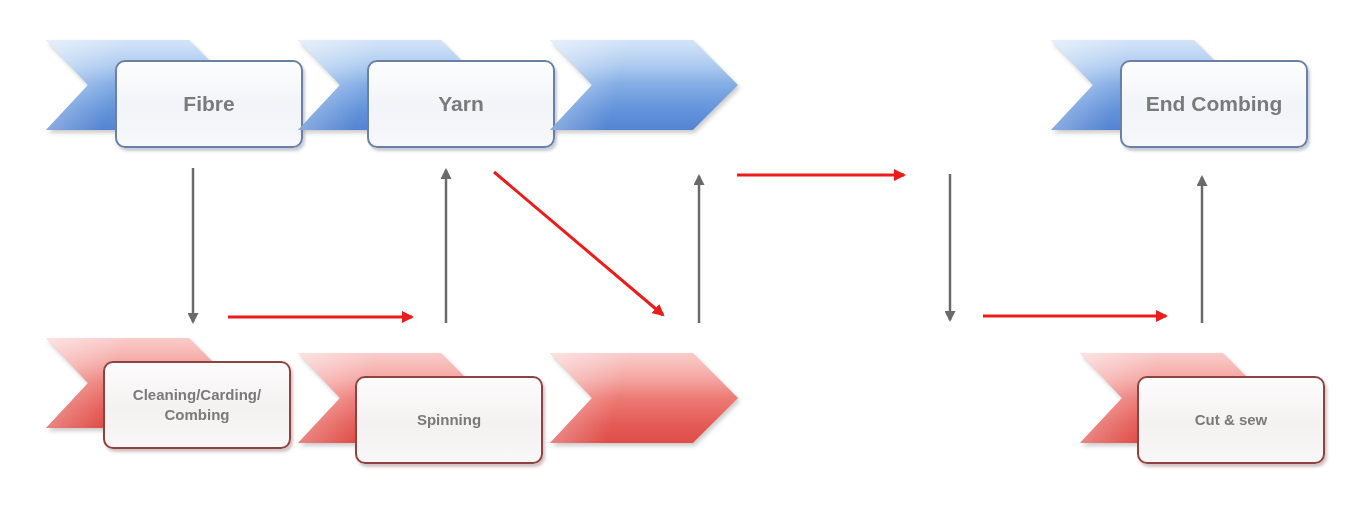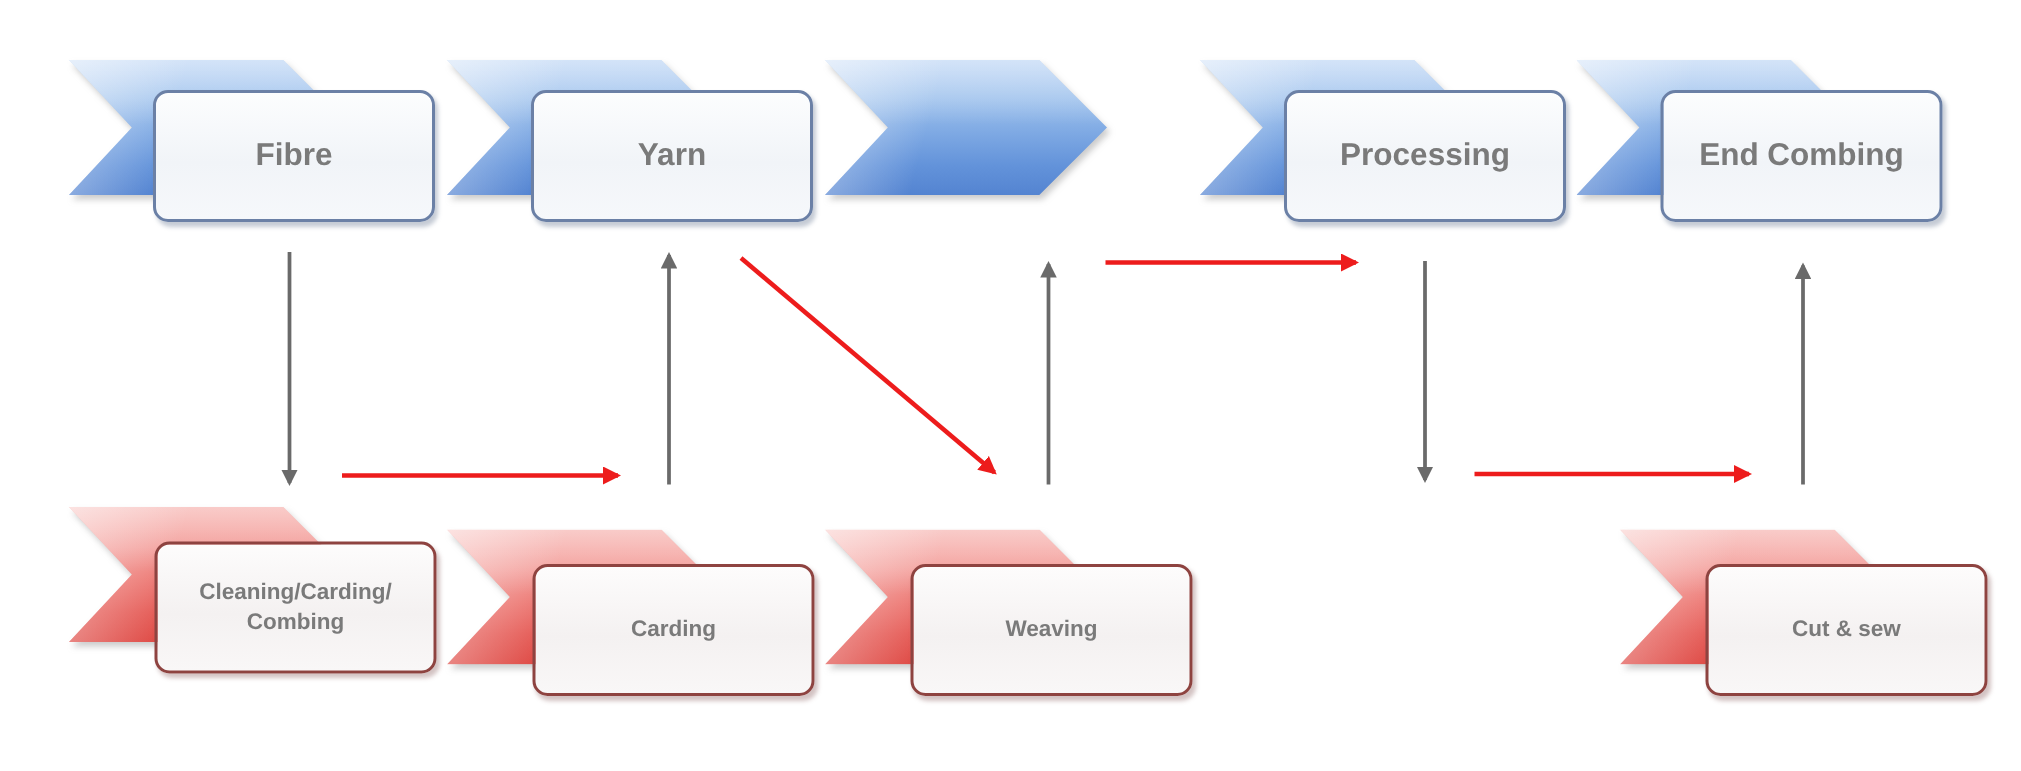--- a/index.html
+++ b/index.html
@@ -52,21 +52,21 @@
     height: 88px;
     border-radius: 10px;
     box-sizing: border-box;
     display: flex;
     align-items: center;
     justify-content: center;
     text-align: center;
     padding: 4px 10px;
   }
   .card-blue {
-    left: 56px;
+    left: 69px;
     top: 20px;
     background: linear-gradient(180deg, #fcfdfe 0%, #f1f4f8 55%, #f6f8fb 100%);
     border: 2px solid #6b80a6;
     box-shadow: 2px 3px 3px rgba(110,125,150,0.40);
   }
   .card-red {
     left: 57px;
     top: 23px;
     background: linear-gradient(180deg, #fdfcfc 0%, #f4f1f1 55%, #f9f7f7 100%);
     border: 2px solid #8e4340;
@@ -104,28 +104,20 @@
       </div>
     <div class="card card-blue">
       <span class="lbl lbl-lg">Yarn</span>
     </div>
   </div>
   <div class="stage" style="left:550px; top:40px">
     <div class="chev-wrap">
         <div class="chev blue"></div>
       </div>
   </div>
-  <div class="stage" style="left:800px; top:40px">
-    <div class="chev-wrap">
-        <div class="chev blue"></div>
-      </div>
-    <div class="card card-blue">
-      <span class="lbl lbl-lg">Processing</span>
-    </div>
-  </div>
   <div class="stage" style="left:1051px; top:40px">
     <div class="chev-wrap">
         <div class="chev blue"></div>
       </div>
     <div class="card card-blue">
       <span class="lbl lbl-lg">End Combing</span>
     </div>
   </div>
 
   <div class="stage" style="left:46px; top:338px">
@@ -134,30 +126,27 @@
       </div>
     <div class="card card-red">
       <span class="lbl lbl-sm">Cleaning/Carding/ Combing</span>
     </div>
   </div>
   <div class="stage" style="left:298px; top:353px">
     <div class="chev-wrap">
         <div class="chev red"></div>
       </div>
     <div class="card card-red">
-      <span class="lbl lbl-sm">Carding</span>
+      <span class="lbl lbl-sm">Spinning</span>
     </div>
   </div>
   <div class="stage" style="left:550px; top:353px">
     <div class="chev-wrap">
         <div class="chev red"></div>
       </div>
-    <div class="card card-red">
-      <span class="lbl lbl-sm">Weaving</span>
-    </div>
   </div>
   <div class="stage" style="left:1080px; top:353px">
     <div class="chev-wrap">
         <div class="chev red"></div>
       </div>
     <div class="card card-red">
       <span class="lbl lbl-sm">Cut &amp; sew</span>
     </div>
   </div>
 

